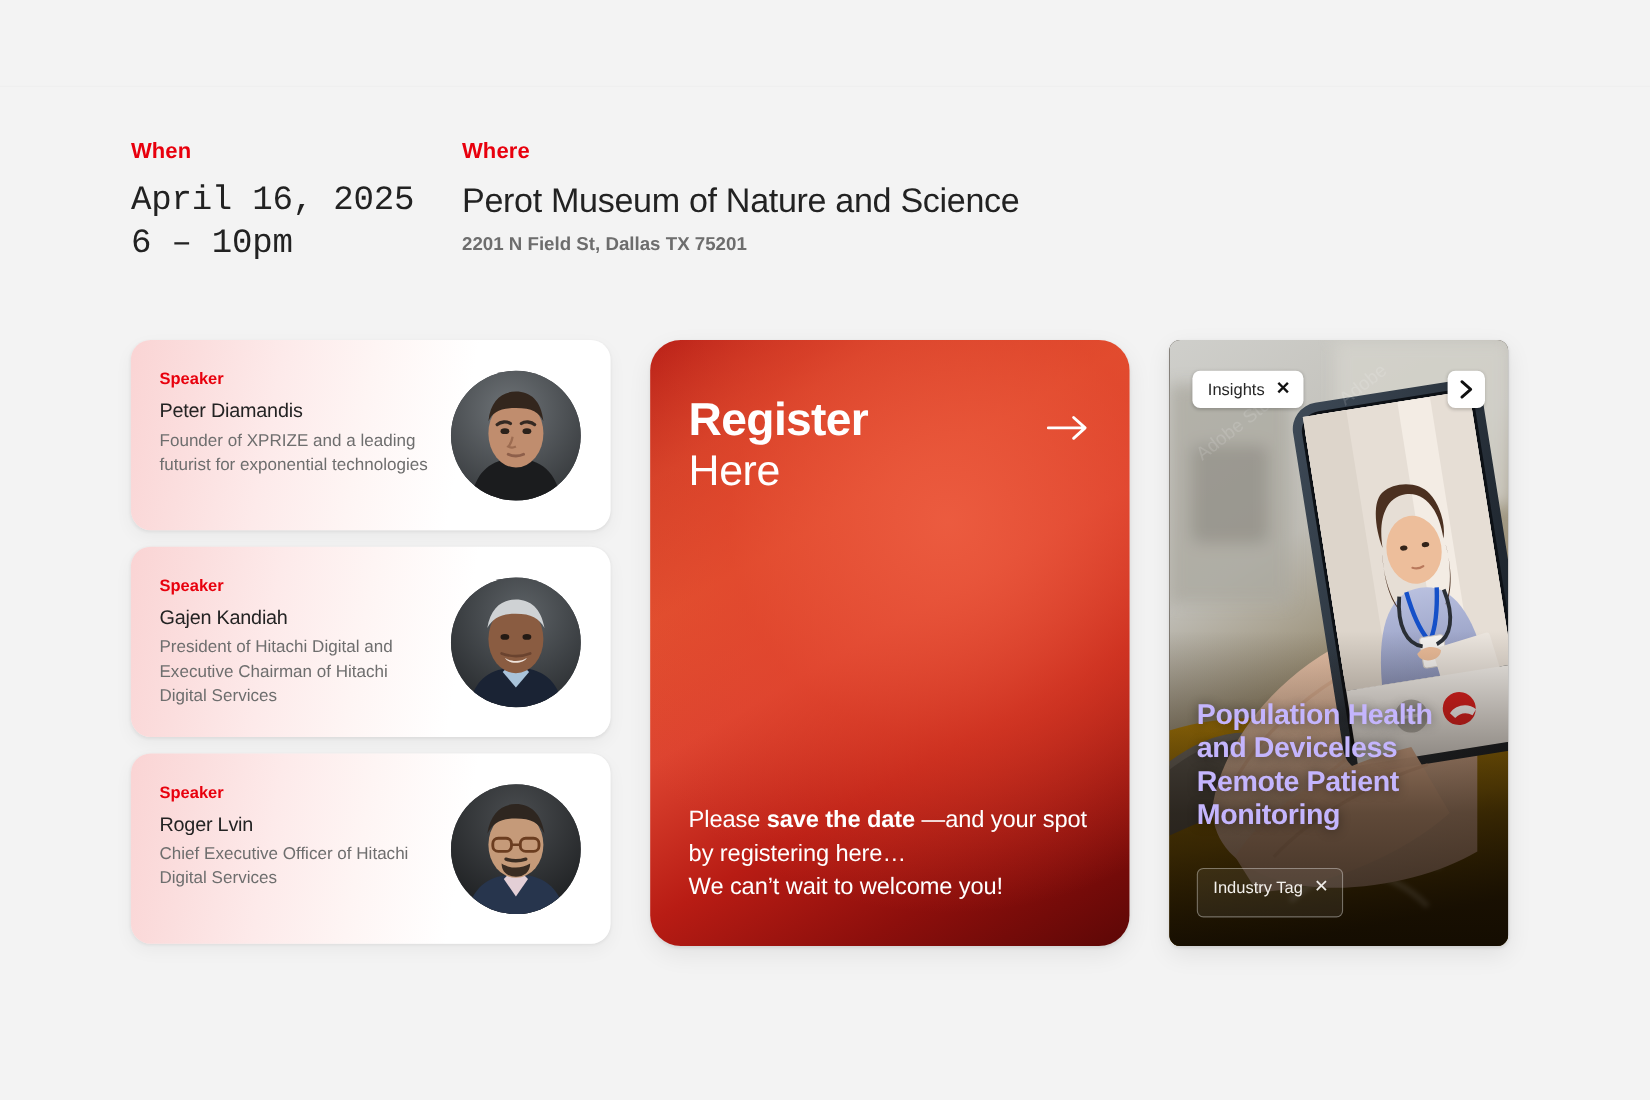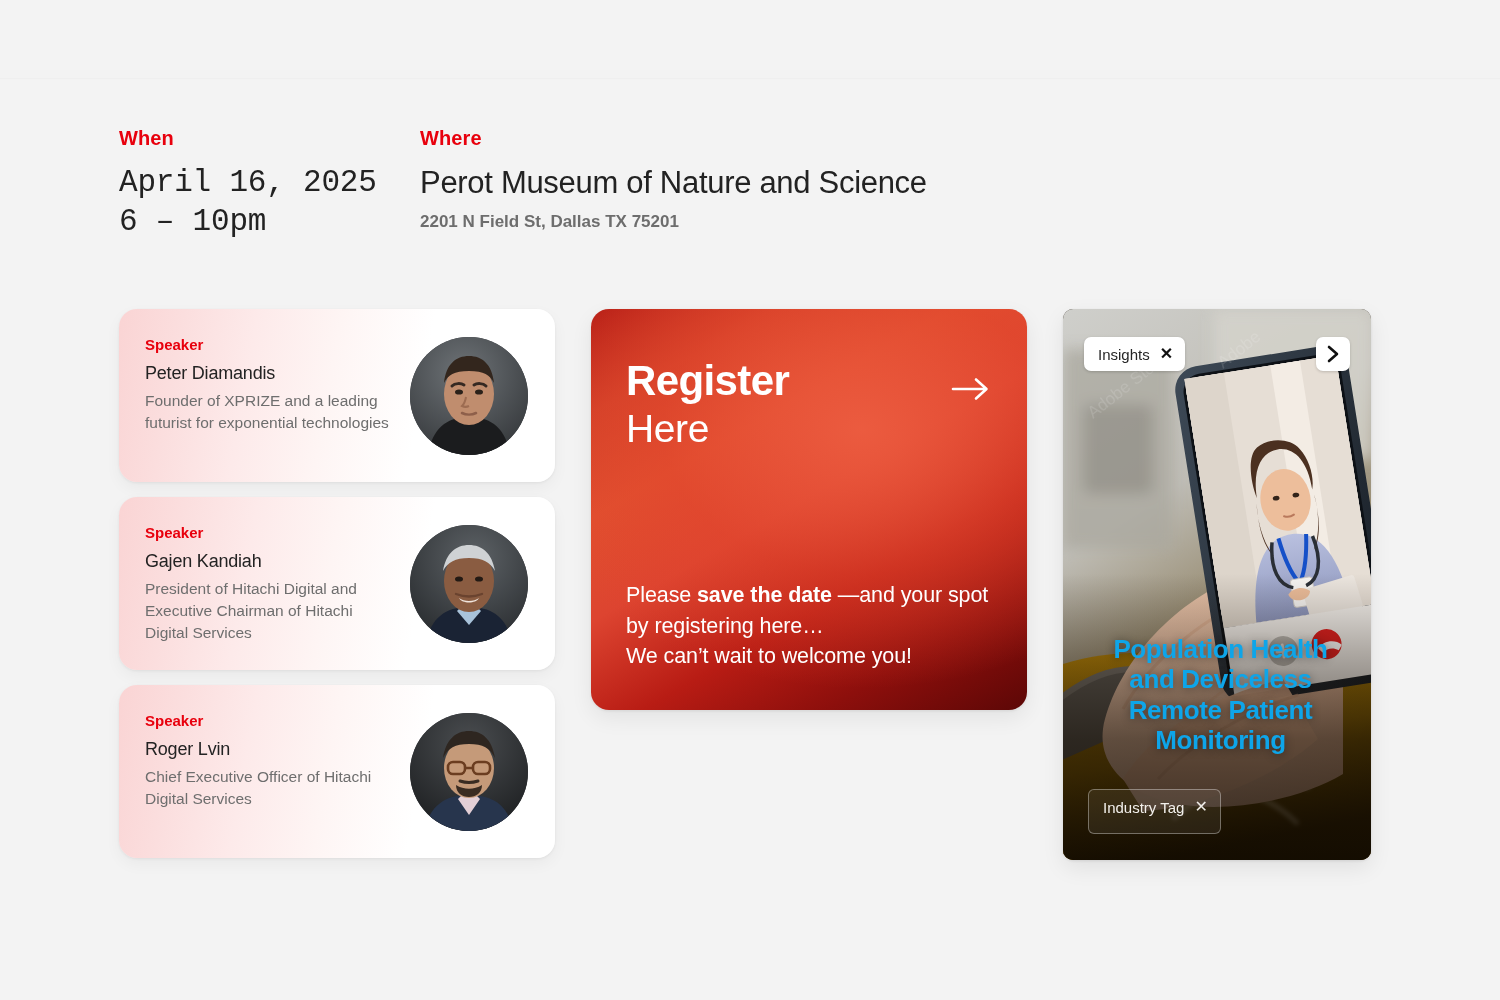--- a/index.html
+++ b/index.html
@@ -71,22 +71,22 @@
   .avatar {
     position: absolute; right: 27px; top: 50%; transform: translateY(-50%);
     width: 118px; height: 118px; border-radius: 50%; overflow: hidden;
     background: #3a3d42;
   }
   .avatar svg { display: block; width: 118px; height: 118px; }
 
   
   .register-card {
     position: relative;
-    width: 436px; height: 401px;
-    border-radius: 18px;
+    width: 436px; height: 551px;
+    border-radius: 28px;
     overflow: hidden;
     background:
       radial-gradient(120% 95% at 62% 30%, rgba(236,92,64,.95) 0%, rgba(226,70,45,.55) 38%, rgba(190,30,20,0) 68%),
       linear-gradient(150deg,
         #b21a14 0%,
         #d24128 16%,
         #e1502f 32%,
         #dd4430 48%,
         #b81c14 66%,
         #8d0f0c 82%,
@@ -167,24 +167,23 @@
     width: 34px; height: 34px; border-radius: 7px;
     background: #ffffff;
     display: flex; align-items: center; justify-content: center;
     box-shadow: 0 1px 3px rgba(0,0,0,.18);
     cursor: pointer;
   }
   .insights-next svg { display:block; }
 
   .insights-title {
     position: absolute; left: 25px; right: 18px; top: 325px;
-    color: #0ea5e9; font-size: 26px; font-weight: 700; line-height: 1.17;
+    color: #c4b5fd; font-size: 26px; font-weight: 700; line-height: 1.17;
     letter-spacing: -.4px;
     text-shadow: 0 1px 10px rgba(0,0,0,.45);
-    text-align: center;
   }
 </style>
 </head>
 <body>
 
 <div class="page">
 
   <div class="top-hairline"></div>
 
   <div class="meta">

